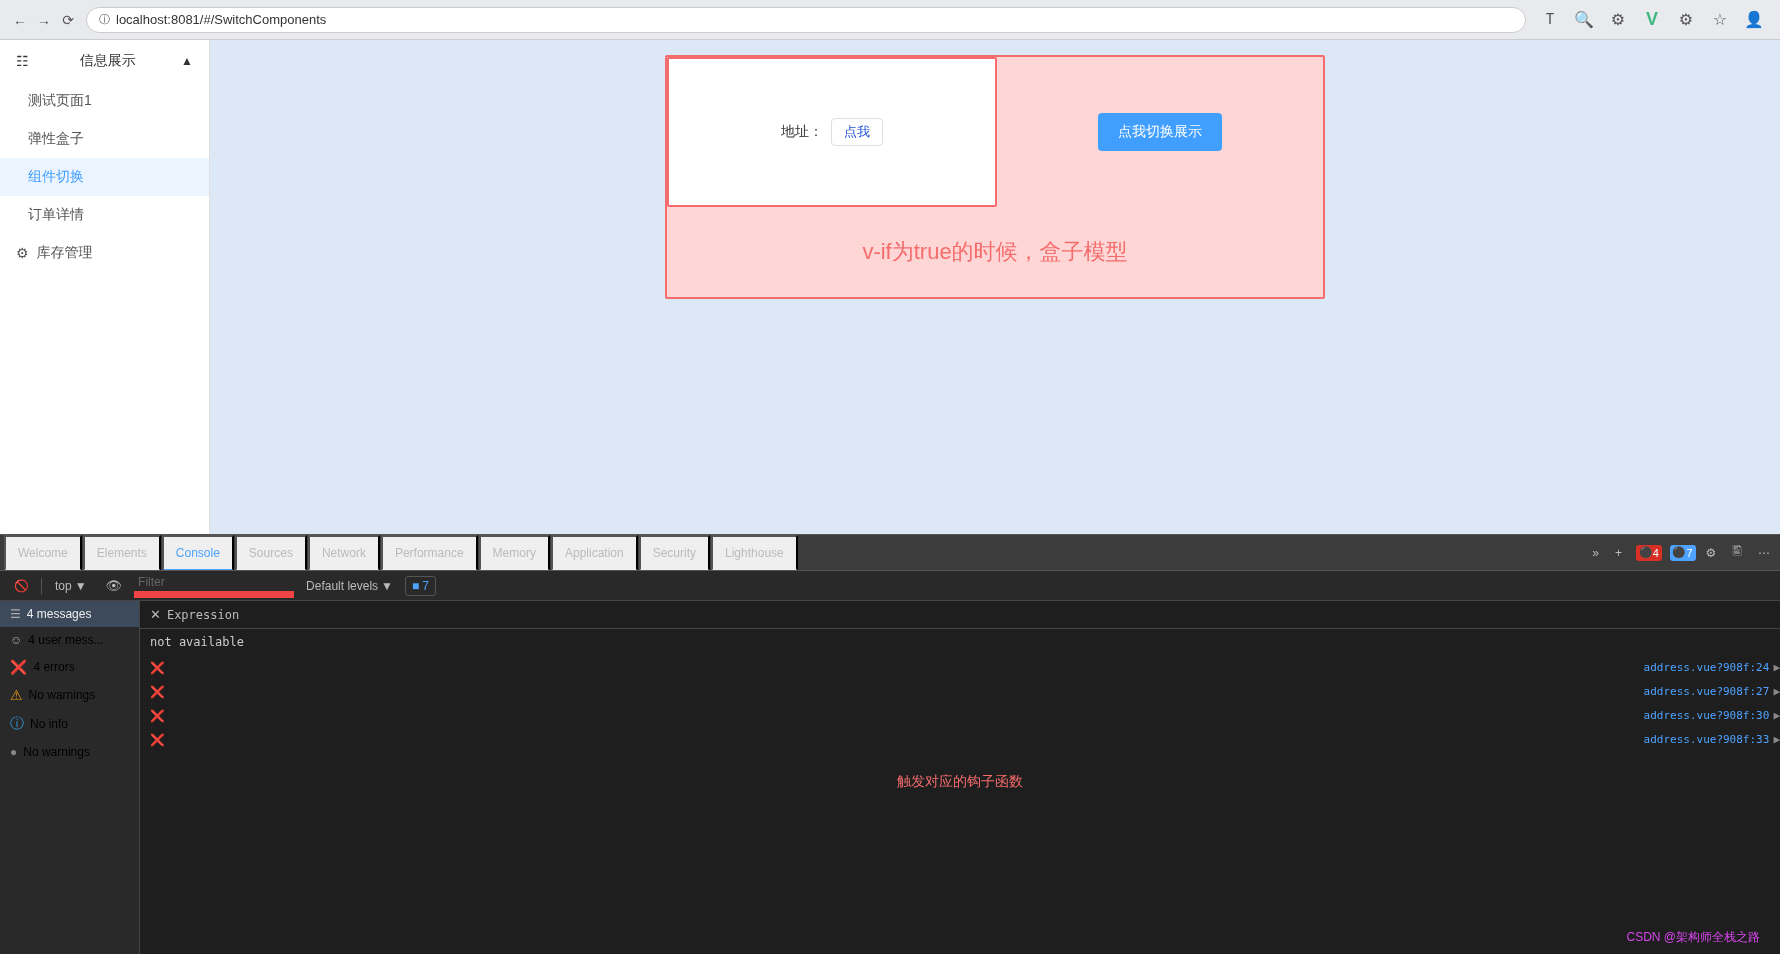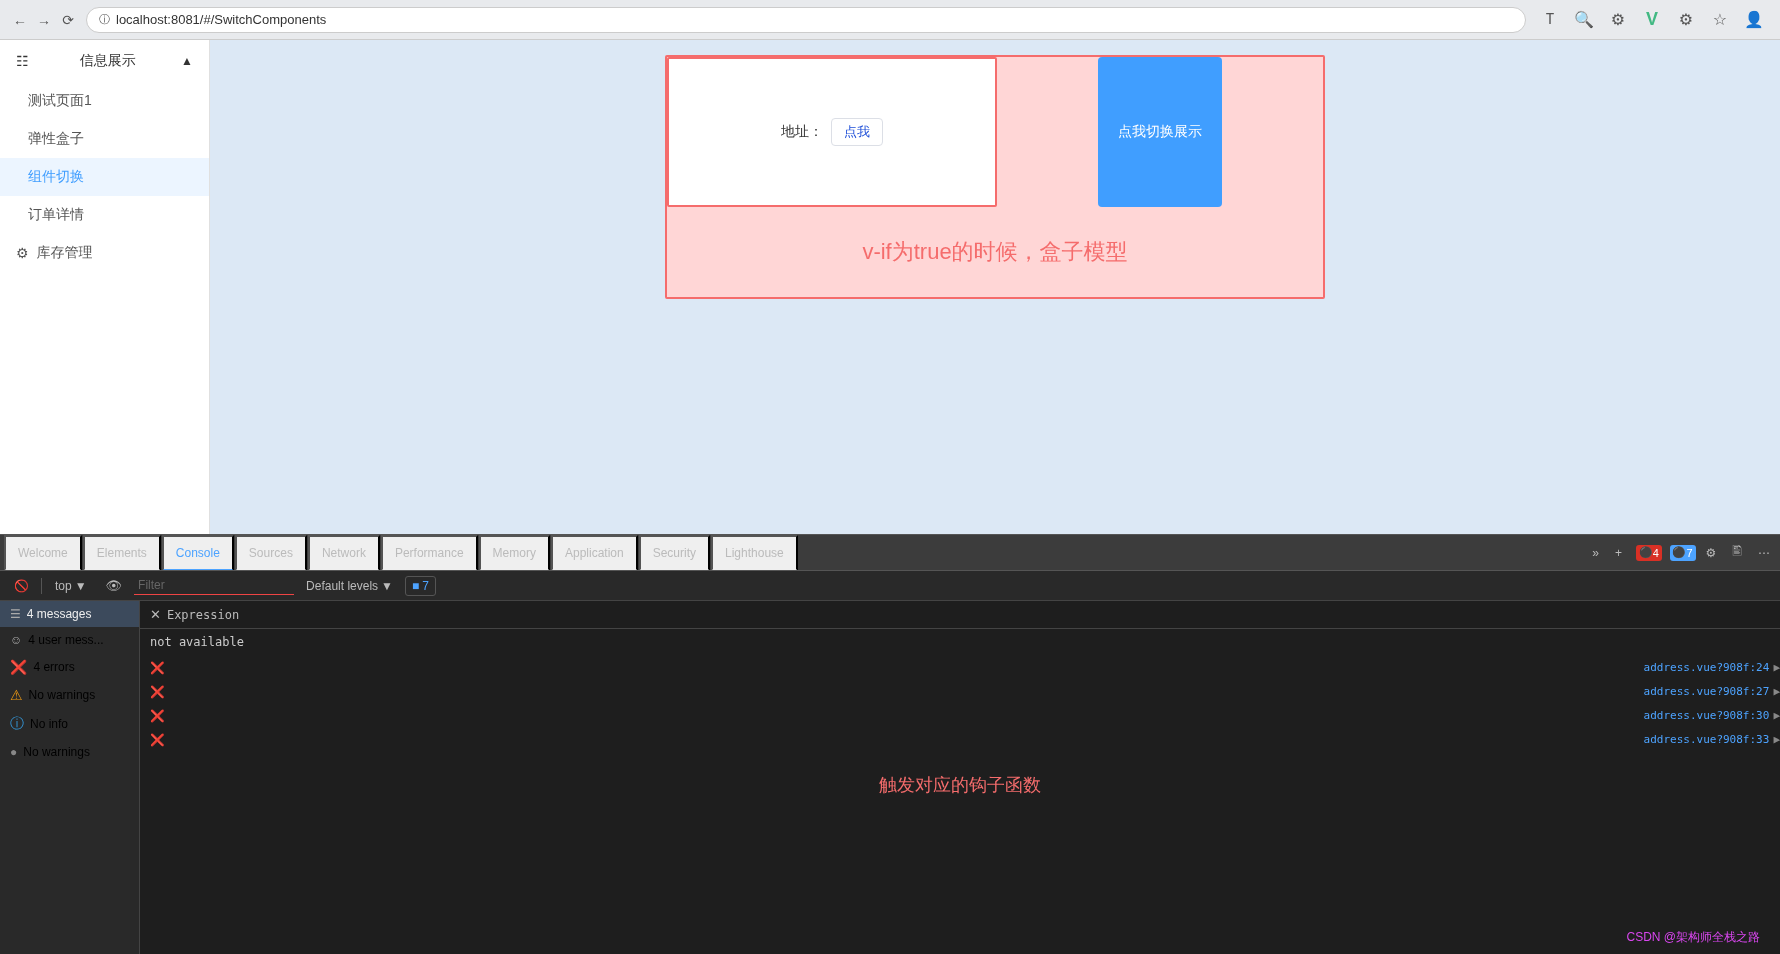--- a/index.html
+++ b/index.html
@@ -26,41 +26,41 @@
     .app-label { font-size: 14px; color: #333; }
     .app-input-btn { padding: 4px 12px; border: 1px solid #dcdfe6; background: white; border-radius: 4px; cursor: pointer; font-size: 13px; color: #1d4ed8; }
     .app-right-btn { padding: 10px 20px; background: #409eff; color: white; border: none; border-radius: 4px; cursor: pointer; font-size: 14px; white-space: nowrap; }
     .app-bottom-text { color: #f56c6c; font-size: 22px; }
     
     
     .preview-wrapper { background: #dce8f5; padding: 10px; flex: 1; display: flex; justify-content: center; align-items: flex-start; padding-top: 15px; }
     .preview-container { width: 660px; border: 2px solid #f56c6c; border-radius: 2px; background: #ffd6d6; }
     .preview-top { display: flex; height: 150px; }
     .preview-top-left { width: 330px; background: white; border: 2px solid #f56c6c; border-radius: 2px; display: flex; align-items: center; justify-content: center; }
-    .preview-top-right { flex: 1; background: #ffd6d6; display: flex; justify-content: center; }
+    .preview-top-right { flex: 1; background: #ffd6d6; display: flex; align-items: center; justify-content: center; }
     .preview-bottom { background: #ffd6d6; padding: 30px; text-align: center; }
 
     
     .devtools { height: 420px; background: #292929; border-top: 1px solid #555; display: flex; flex-direction: column; flex-shrink: 0; }
     .devtools-tabs { display: flex; align-items: center; background: #3c3c3c; border-bottom: 1px solid #555; height: 36px; padding: 0 4px; gap: 1px; overflow: hidden; }
     .devtools-tab { padding: 0 12px; height: 36px; display: flex; align-items: center; font-size: 12px; color: #bbb; cursor: pointer; white-space: nowrap; border-bottom: 2px solid transparent; }
     .devtools-tab.active { color: #4da3ff; border-bottom: 2px solid #4da3ff; }
     .devtools-tab-actions { margin-left: auto; display: flex; align-items: center; gap: 4px; }
     .devtools-badge { display: inline-flex; align-items: center; justify-content: center; min-width: 18px; height: 16px; border-radius: 3px; font-size: 11px; padding: 0 3px; margin-left: 4px; }
     .badge-red { background: #d93025; color: white; }
     .badge-blue { background: #4da3ff; color: white; }
     .devtools-action-btn { padding: 3px 6px; background: none; border: none; color: #bbb; cursor: pointer; font-size: 12px; display: flex; align-items: center; gap: 2px; }
 
     
     .console-toolbar { display: flex; align-items: center; background: #292929; border-bottom: 1px solid #444; height: 30px; padding: 0 8px; gap: 6px; }
     .console-no-errors-btn { padding: 2px 6px; background: none; border: none; color: #bbb; cursor: pointer; font-size: 12px; display: flex; align-items: center; gap: 4px; }
     .console-separator { width: 1px; height: 16px; background: #555; }
     .console-context-select { display: flex; align-items: center; gap: 3px; background: none; border: 1px solid transparent; color: #bbb; font-size: 12px; cursor: pointer; padding: 2px 6px; border-radius: 3px; }
     .eye-btn { padding: 2px 6px; background: none; border: none; color: #bbb; cursor: pointer; font-size: 13px; }
-    .filter-input { background: none; border: none; border-bottom: 1px solid #ef4444; color: #f0abfc; font-size: 12px; padding: 2px 4px; width: 160px; outline: none; }
+    .filter-input { background: none; border: none; border-bottom: 7px solid #ef4444; color: #f0abfc; font-size: 12px; padding: 2px 4px; width: 160px; outline: none; }
     .filter-input::placeholder { color: #666; }
     .default-levels-btn { display: flex; align-items: center; gap: 3px; background: none; border: none; color: #bbb; font-size: 12px; cursor: pointer; padding: 2px 6px; }
     .messages-btn { display: flex; align-items: center; gap: 3px; background: none; border: 1px solid #555; color: #4da3ff; font-size: 12px; cursor: pointer; padding: 2px 6px; border-radius: 3px; }
 
     
     .console-content { flex: 1; overflow-y: auto; display: flex; }
     .console-sidebar { width: 140px; border-right: 1px solid #444; background: #292929; flex-shrink: 0; }
     .console-filter-item { padding: 6px 10px; font-size: 12px; cursor: pointer; display: flex; align-items: center; gap: 6px; }
     .console-filter-item.active { background: #3c4a5c; color: #eee; }
     .filter-icon-error { color: #e74c3c; font-size: 14px; }
@@ -301,21 +301,21 @@
             <div class="console-entry error" style="background:transparent; border:none; margin-bottom:4px;">
               <span style="color:#e74c3c; margin-right:8px;">❌</span>
               <span style="flex:1;"></span>
               <span class="console-entry-link">address.vue?908f:33</span>
               <span class="inspect-icon">▶</span>
             </div>
           </div>
         </div>
 
         <div style="display:flex; justify-content:center; margin-top: 10px; padding: 10px 200px;">
-          <span style="font-size:18px; color:#f56c6c; font-family:'Microsoft YaHei', Arial;">触发对应的钩子函数</span>
+          <span style="font-size:14px; color:#f56c6c; font-family:'Microsoft YaHei', Arial;">触发对应的钩子函数</span>
         </div>
       </div>
     </div>
 
     <div style="position:absolute; bottom:8px; right:20px; font-size:12px; color:#d946ef; z-index:10;">
       <span>CSDN @架构师全栈之路</span>
     </div>
   </div>
 </div>
 

